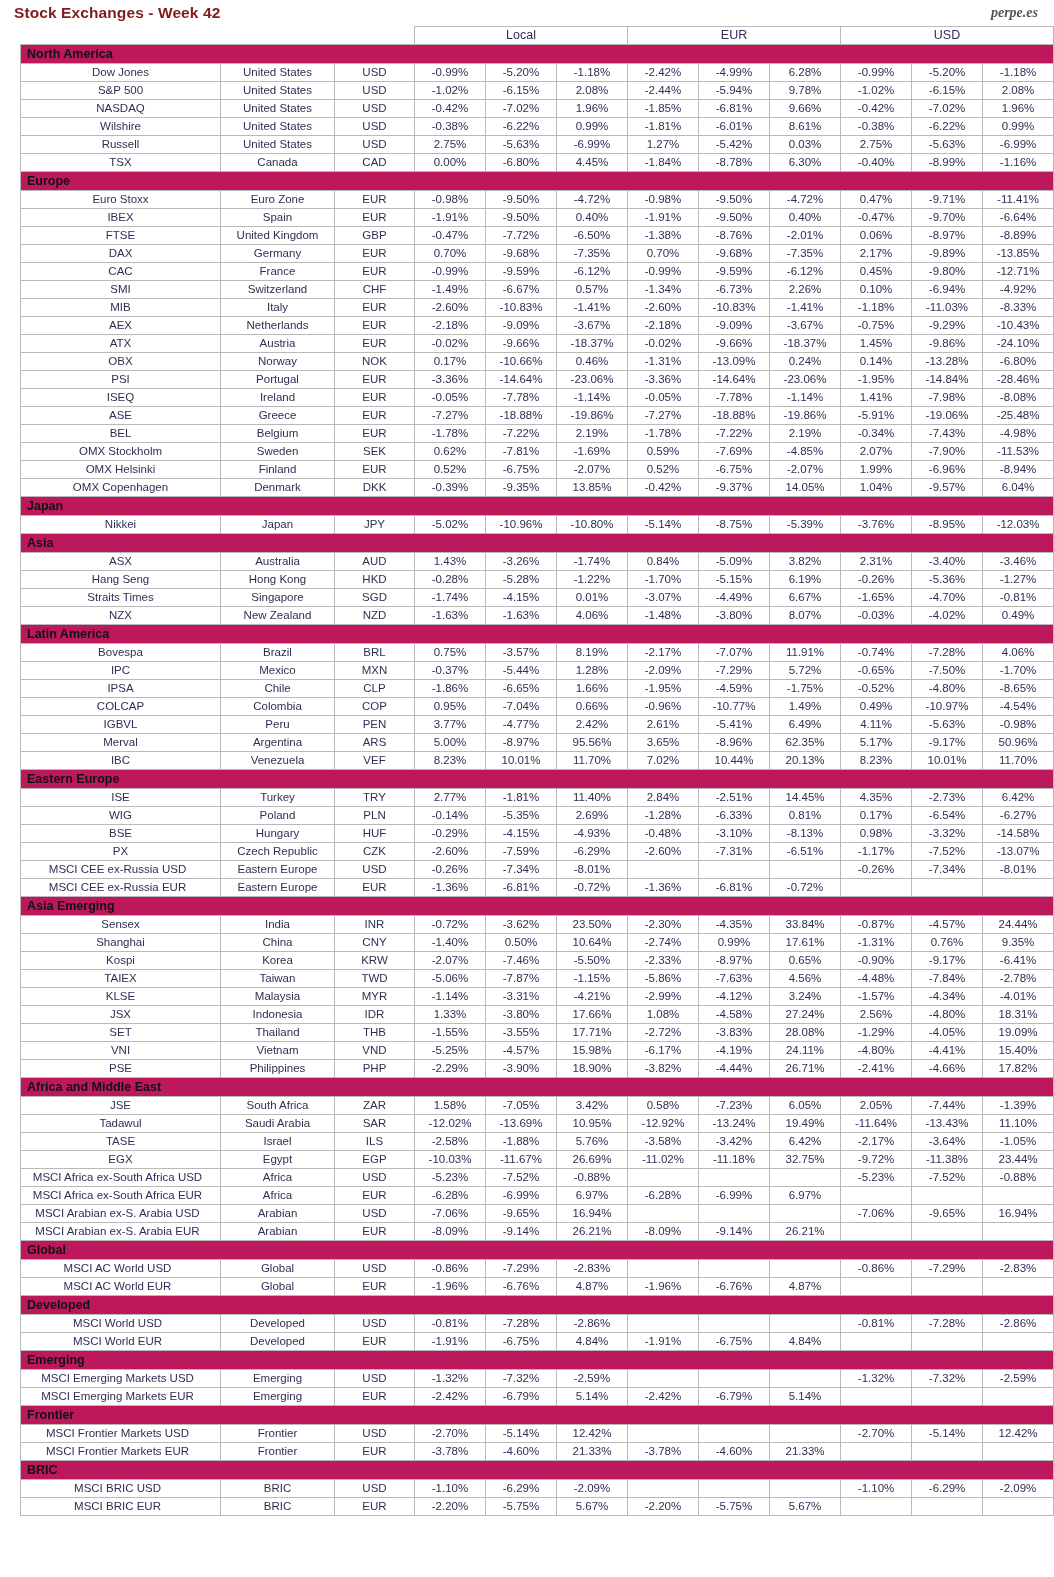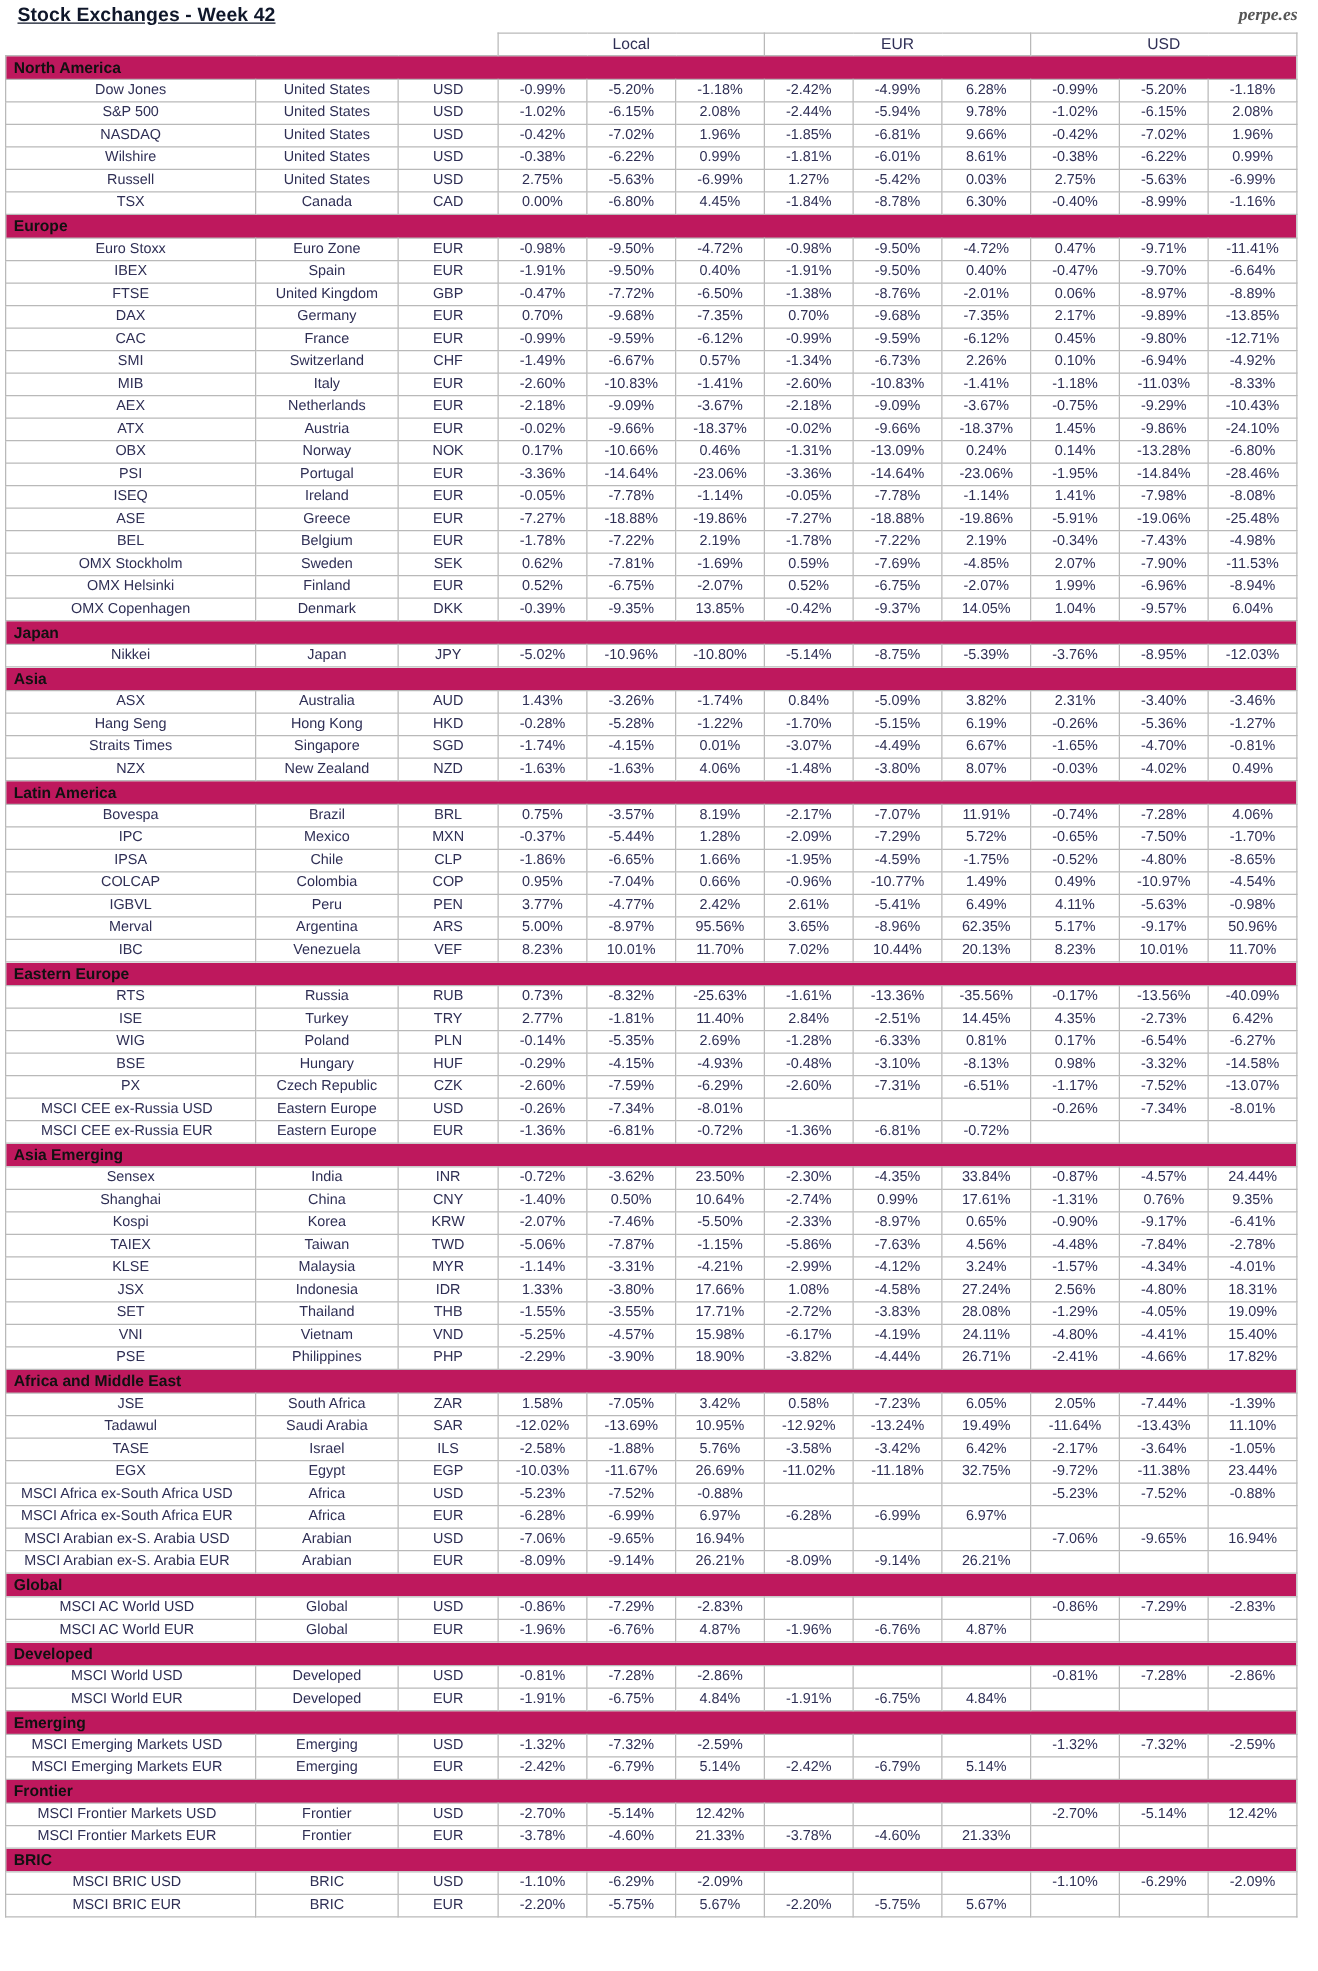--- a/index.html
+++ b/index.html
@@ -19,38 +19,37 @@
     position: relative;
     height: 26px;
     padding: 0 14px;
   }
   .doc-title {
     position: absolute;
     left: 14px;
     top: 4px;
     font-size: 15.5px;
     font-weight: bold;
-    color: #0f172a;
+    color: #7f1d1d;
     letter-spacing: 0.1px;
-    text-decoration: underline;
   }
   .brand {
     position: absolute;
     right: 16px;
     top: 5px;
     font-family: "Liberation Serif", serif;
     font-style: italic;
     font-size: 14px;
     font-weight: bold;
     color: #555555;
   }
   table.sx {
     border-collapse: collapse;
     width: 1022px;
-    margin: 0 4px;
+    margin: 0 20px;
     table-layout: fixed;
   }
   table.sx td, table.sx th {
     border: 1px solid #b9b9b9;
     font-size: 11.5px;
     padding: 0;
     height: 17px;
     line-height: 17px;
     text-align: center;
     color: #2f2f55;
@@ -641,34 +640,20 @@
           <td class="num pos">10.44%</td>
           <td class="num sep-right pos">20.13%</td>
           <td class="num pos">8.23%</td>
           <td class="num pos">10.01%</td>
           <td class="num sep-right pos">11.70%</td>
         </tr>
         <tr class="region">
           <td colspan="12">Eastern Europe</td>
         </tr>
         <tr class="data">
-          <td class="idx">RTS</td>
-          <td>Russia</td>
-          <td>RUB</td>
-          <td class="num sep-left pos">0.73%</td>
-          <td class="num neg">-8.32%</td>
-          <td class="num sep-right neg">-25.63%</td>
-          <td class="num neg">-1.61%</td>
-          <td class="num neg">-13.36%</td>
-          <td class="num sep-right neg">-35.56%</td>
-          <td class="num neg">-0.17%</td>
-          <td class="num neg">-13.56%</td>
-          <td class="num sep-right neg">-40.09%</td>
-        </tr>
-        <tr class="data">
           <td class="idx">ISE</td>
           <td>Turkey</td>
           <td>TRY</td>
           <td class="num sep-left pos">2.77%</td>
           <td class="num neg">-1.81%</td>
           <td class="num sep-right pos">11.40%</td>
           <td class="num pos">2.84%</td>
           <td class="num neg">-2.51%</td>
           <td class="num sep-right pos">14.45%</td>
           <td class="num pos">4.35%</td>

